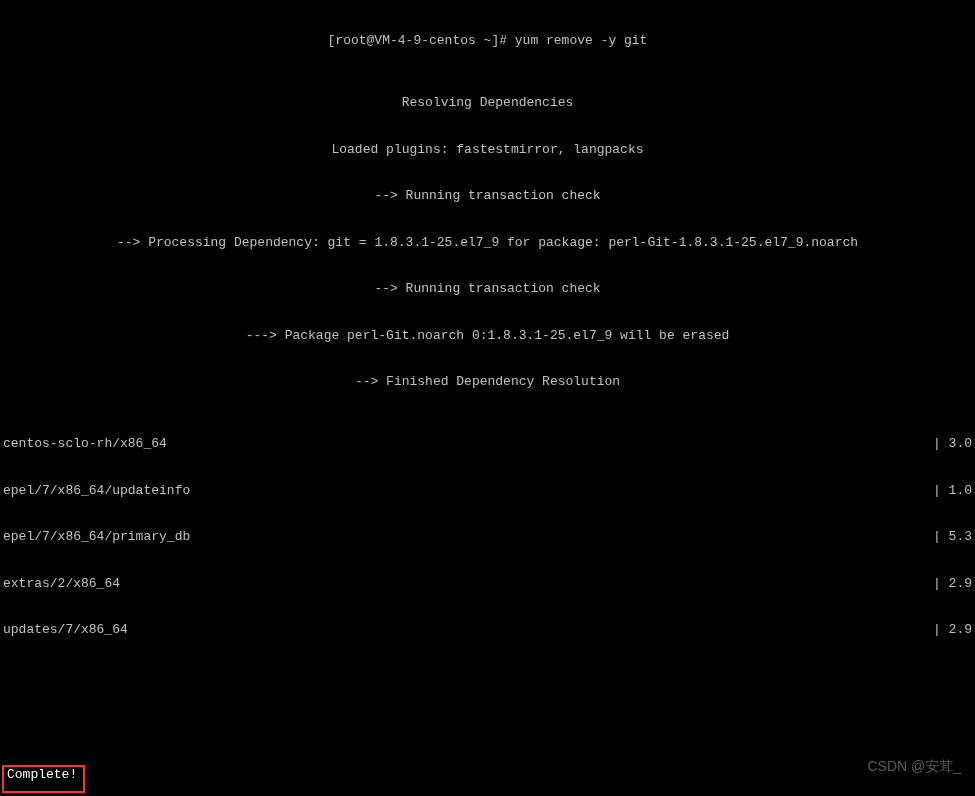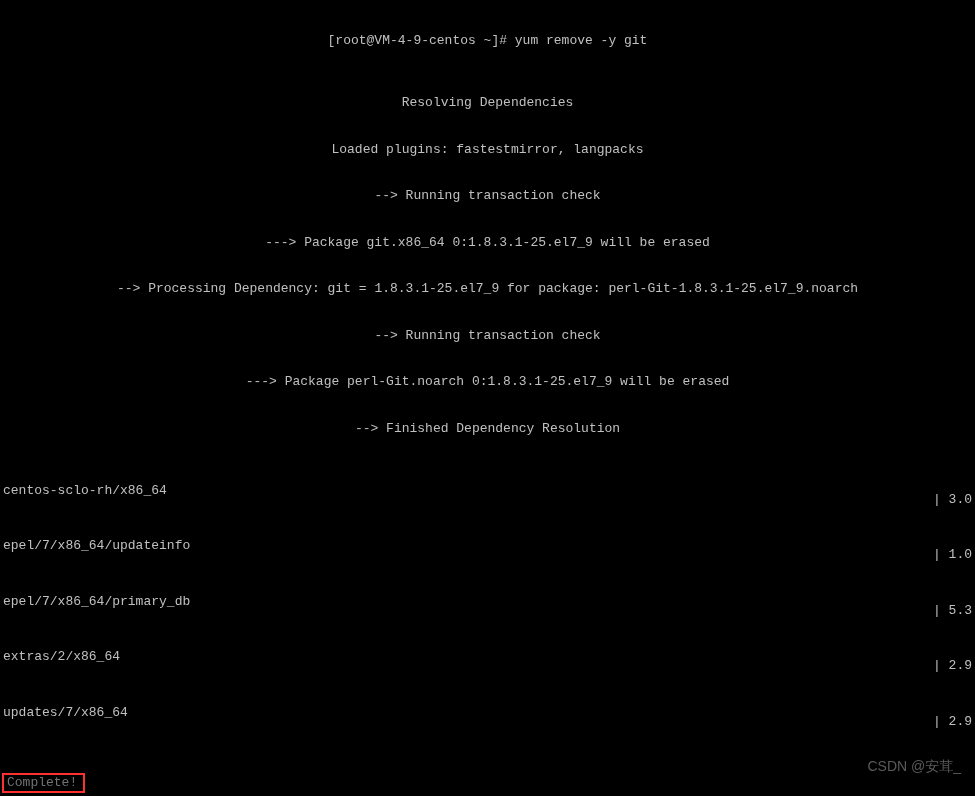--- a/index.html
+++ b/index.html
@@ -15,49 +15,48 @@
     color: #c0c0c0;
     position: relative;
   }
   .term {
     padding: 2px 3px;
     white-space: pre;
   }
   .line { white-space: pre; text-align: center; }
   .row { display: flex; justify-content: space-between; }
   .row .left { flex: 0 0 auto; }
-  .row .right { flex: 0 0 auto; margin-top: 9px; }
+  .row .right { flex: 0 0 auto; }
   .highlight-box {
     position: absolute;
     left: 2px;
     bottom: 3px;
     border: 2px solid #ff3030;
-    padding: 0px 6px 1px 3px;
-    color: #737373;
+    padding: 0px 6px 9px 3px;
+    color: #ffffff;
   }
   .watermark {
     position: absolute;
     right: 14px;
     bottom: 22px;
     color: #6a6a6a;
     font-family: Arial, sans-serif;
     font-size: 14px;
     opacity: 0.85;
   }
 </style>
 </head>
 <body>
 
 <div class="term">
   <div class="line">[root@VM-4-9-centos ~]# yum remove -y git</div>
 
   <div class="line">Resolving Dependencies</div>
   <div class="line">Loaded plugins: fastestmirror, langpacks</div>
   <div class="line">--&gt; Running transaction check</div>
-  <div class="line">---&gt; Package git.x86_64 0:1.8.3.1-25.el7_9 will be erased</div>
   <div class="line">--&gt; Processing Dependency: git = 1.8.3.1-25.el7_9 for package: perl-Git-1.8.3.1-25.el7_9.noarch</div>
   <div class="line">--&gt; Running transaction check</div>
   <div class="line">---&gt; Package perl-Git.noarch 0:1.8.3.1-25.el7_9 will be erased</div>
   <div class="line">--&gt; Finished Dependency Resolution</div>
 
   <div class="row"><span class="left">centos-sclo-rh/x86_64</span><span class="right">| 3.0</span></div>
   <div class="row"><span class="left">epel/7/x86_64/updateinfo</span><span class="right">| 1.0</span></div>
   <div class="row"><span class="left">epel/7/x86_64/primary_db</span><span class="right">| 5.3</span></div>
   <div class="row"><span class="left">extras/2/x86_64</span><span class="right">| 2.9</span></div>
   <div class="row"><span class="left">updates/7/x86_64</span><span class="right">| 2.9</span></div>

